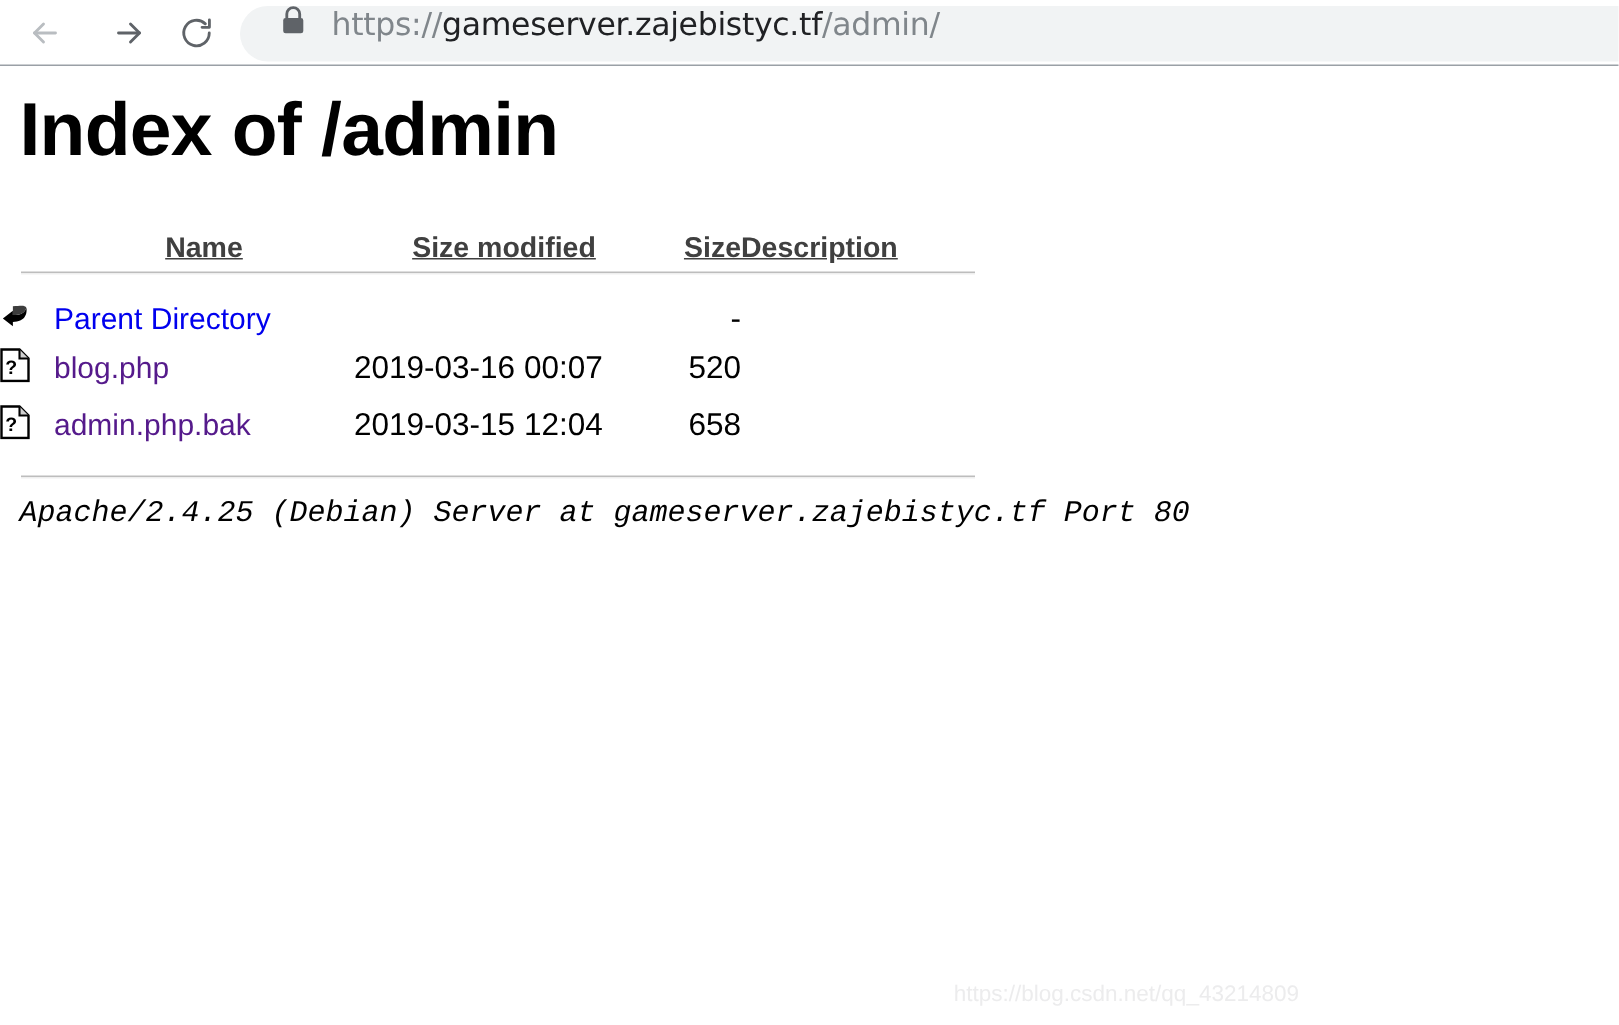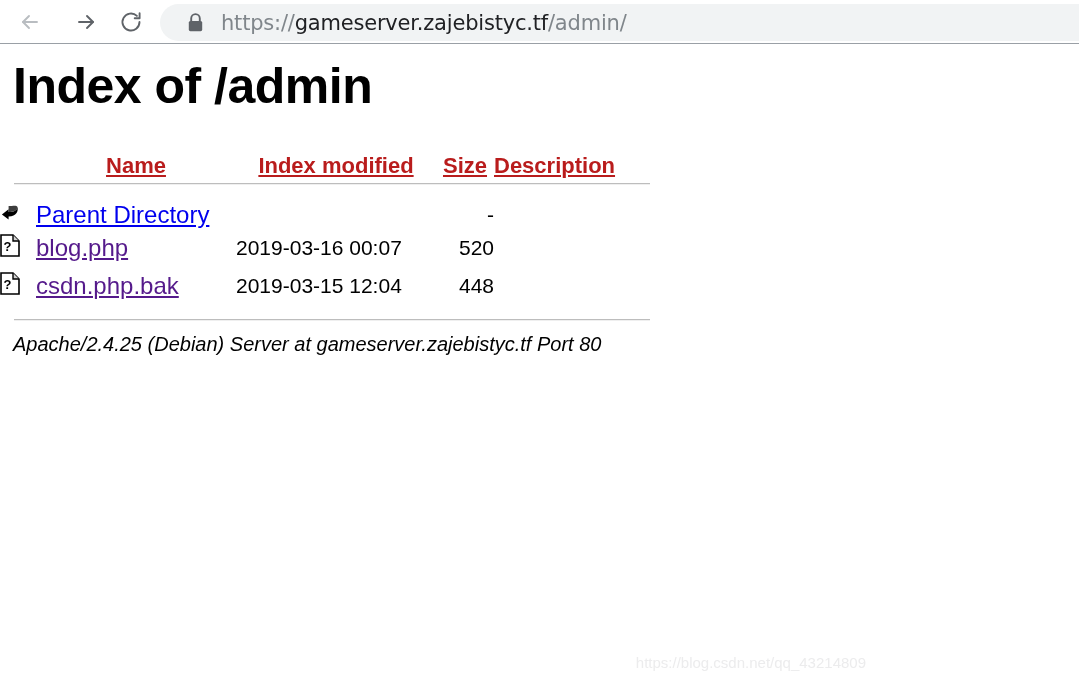--- a/index.html
+++ b/index.html
@@ -45,21 +45,21 @@
 
   #omnibox {
     position: absolute;
     left: 160px;
     top: 4px;
     right: 0;
     height: 37px;
     background: #f1f3f4;
     border-radius: 19px 0 0 19px;
     display: flex;
-    align-items: center;
+    align-items: flex-start;
     cursor: text;
   }
   #lock-icon {
     margin-left: 28px;
     margin-right: 18px;
     display: flex;
     align-items: center;
   }
   #url-text {
     font-family: "DejaVu Sans", sans-serif;
@@ -116,34 +116,33 @@
   
   td.col-icon  { width: 36px; padding-left: 14px; }
   td.col-name  { width: 200px; }
   td.col-date  { width: 200px; text-align: left; padding-right: 10px;}
   td.col-size  { width: 58px; text-align: right; }
   td.col-desc  { width: 150px; }
 
   .hdr-row td { padding-bottom: 6px; }
   .hdr-row td.col-name  { text-align: center; }
   .hdr-row td.col-date  { text-align: center; }
-  .hdr-row td.col-size  { text-align: center; }
+  .hdr-row td.col-size  { text-align: right; }
   .hdr-row td.col-desc  { text-align: left; }
 
   .hdr-link {
-    color: #b91c1c;
+    color: #404040;
     text-decoration: underline;
     font-weight: bold;
-    font-size: 22px;
+    font-size: 19px;
     cursor: pointer;
   }
 
   a.flink {
-    text-decoration: underline;
-    font-size: 24px;
+    font-size: 20px;
     cursor: pointer;
   }
   a.flink.unvisited { color: #0000ee; }
   a.flink.visited   { color: #551a8b; }
 
   .rule {
     border: 0;
     border-top: 1px solid #bdbdbd;
     border-bottom: 1px solid #efefef;
     margin: 0;
@@ -155,20 +154,21 @@
   #rule-bottom { margin-top: 14px; margin-bottom: 12px; }
 
   .row-cell-date, .row-cell-size { font-size: 21px; color: #000; }
 
   #server-signature {
     margin-left: 13px;
     font-style: italic;
     font-size: 20px;
     color: #000000;
     white-space: nowrap;
+    font-family: Liberation Mono, monospace;
   }
 
   
   .icon-box { display: block; }
 
   #watermark {
     position: absolute;
     right: 12px;
     bottom: 12px;
     font-family: "Liberation Sans", sans-serif;
@@ -228,21 +228,21 @@
   <div id="listing">
 
     <table class="idx">
       <tbody>
         <tr class="hdr-row">
           <td class="col-icon"></td>
           <td class="col-name">
             <span class="hdr-link">Name</span>
           </td>
           <td class="col-date">
-            <span class="hdr-link">Index modified</span>
+            <span class="hdr-link">Size modified</span>
           </td>
           <td class="col-size">
             <span class="hdr-link">Size</span>
           </td>
           <td class="col-desc">
             <span class="hdr-link">Description</span>
           </td>
         </tr>
       </tbody>
     </table>
@@ -291,24 +291,24 @@
           <td class="col-icon">
             <span class="icon-box">
               <svg width="20" height="23" viewBox="0 0 20 23">
                 <path d="M1 1 H13 L19 7 V22 H1 Z" fill="#ffffff" stroke="#000000" stroke-width="1.6"></path>
                 <path d="M13 1 L13 7 L19 7" fill="#d0d0d0" stroke="#000000" stroke-width="1.4"></path>
                 <text x="7.5" y="17" font-family="Liberation Sans, sans-serif" font-size="13" font-weight="bold" fill="#000000" text-anchor="middle">?</text>
               </svg>
             </span>
           </td>
           <td class="col-name">
-            <a class="flink visited">csdn.php.bak</a>
+            <a class="flink visited">admin.php.bak</a>
           </td>
           <td class="col-date row-cell-date">2019-03-15 12:04</td>
-          <td class="col-size row-cell-size">448</td>
+          <td class="col-size row-cell-size">658</td>
           <td class="col-desc"></td>
         </tr>
 
       </tbody>
     </table>
 
     <hr class="rule" id="rule-bottom">
 
     <div id="server-signature">Apache/2.4.25 (Debian) Server at gameserver.zajebistyc.tf Port 80</div>
   </div>

